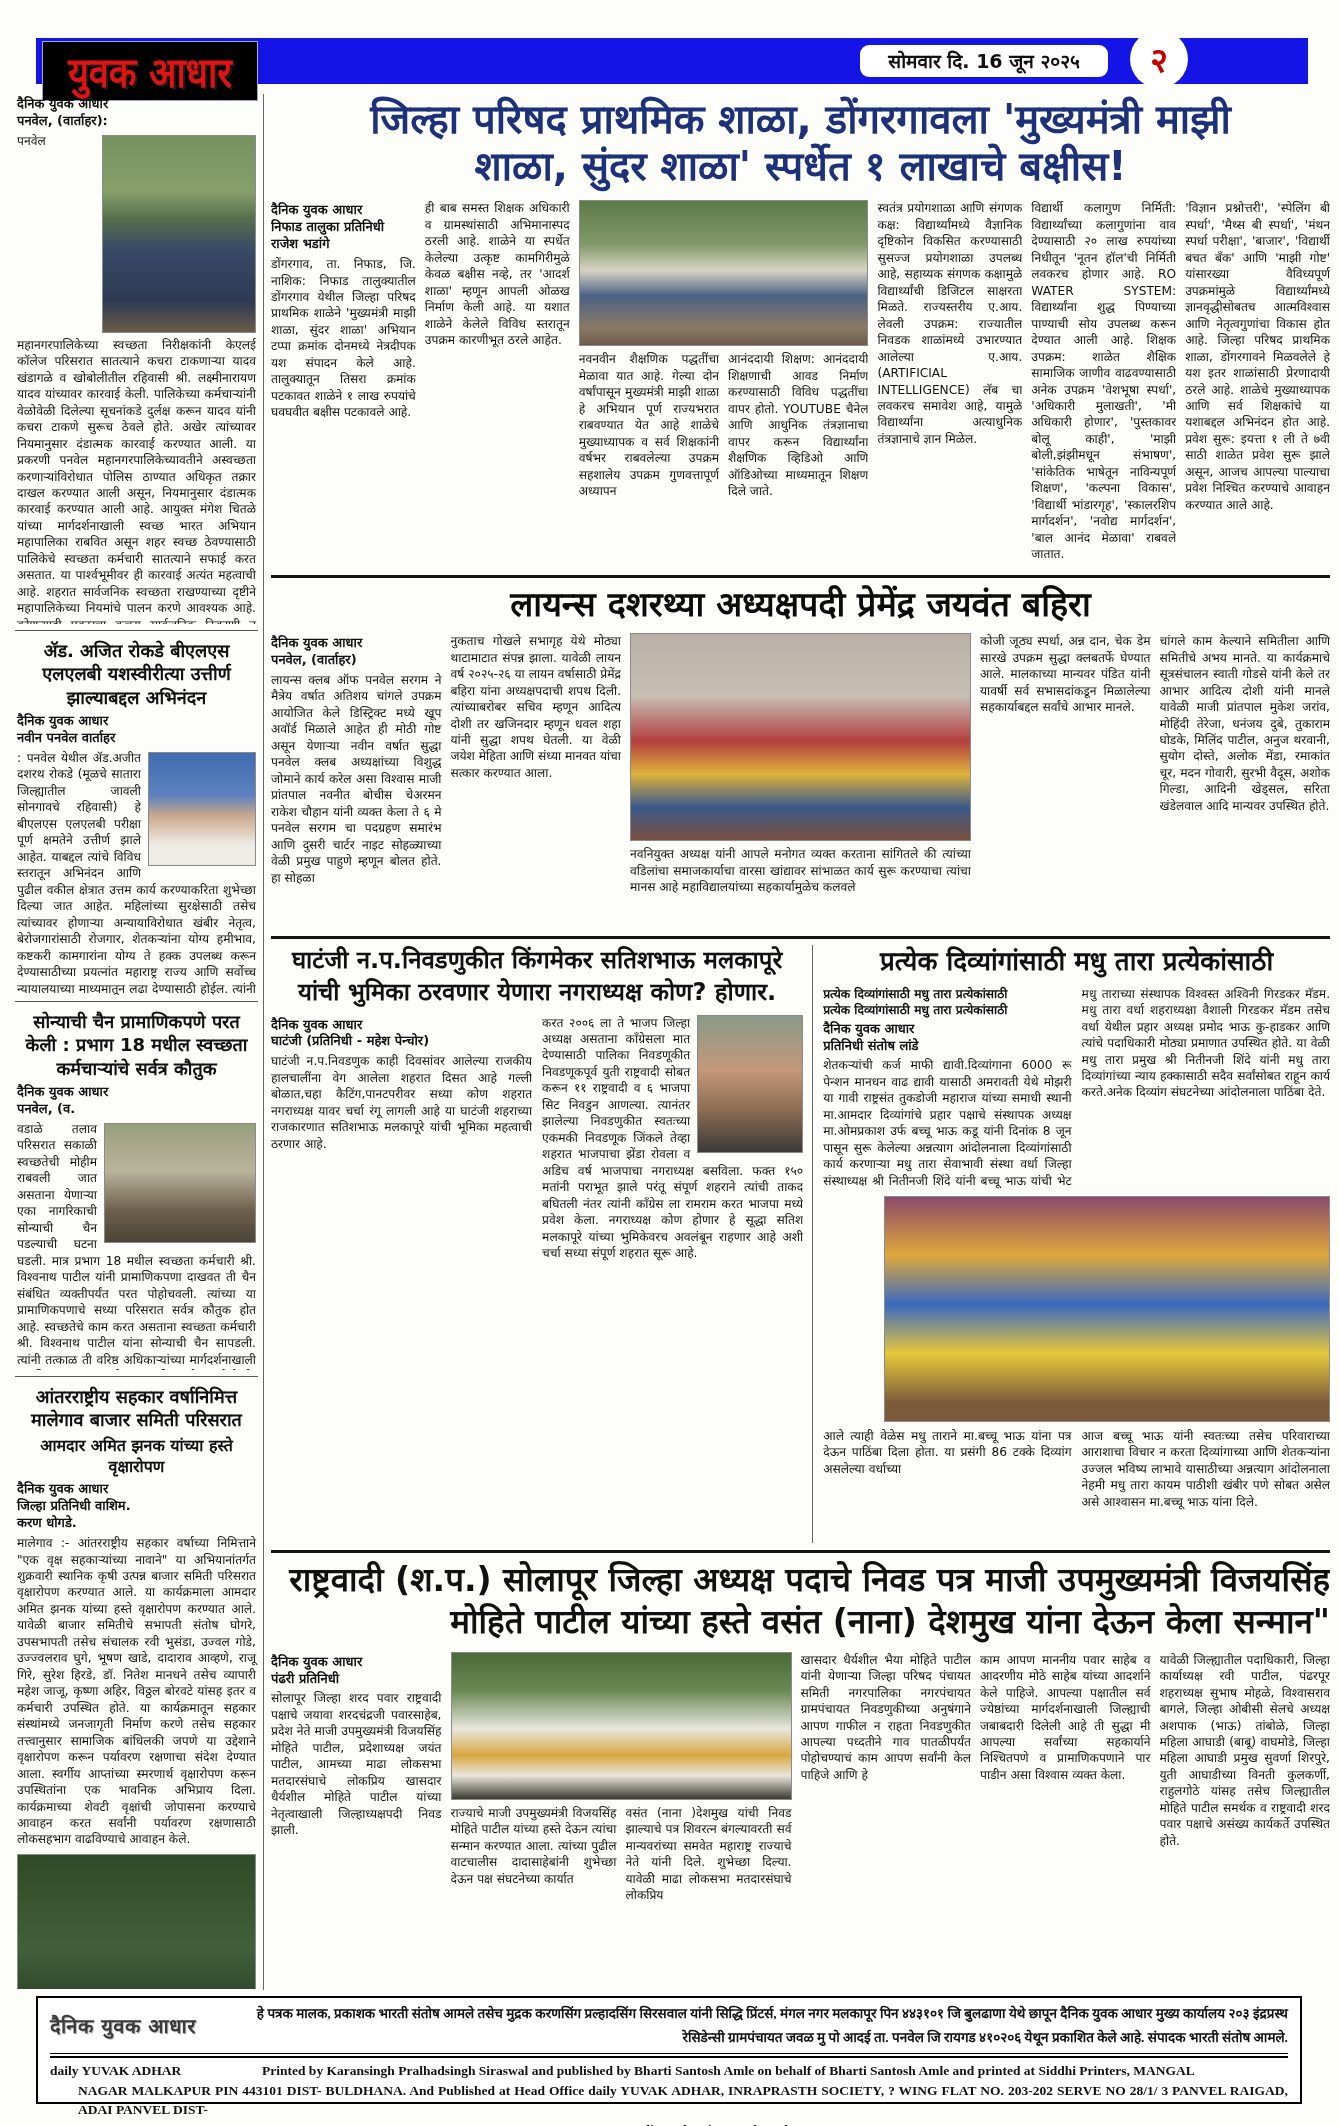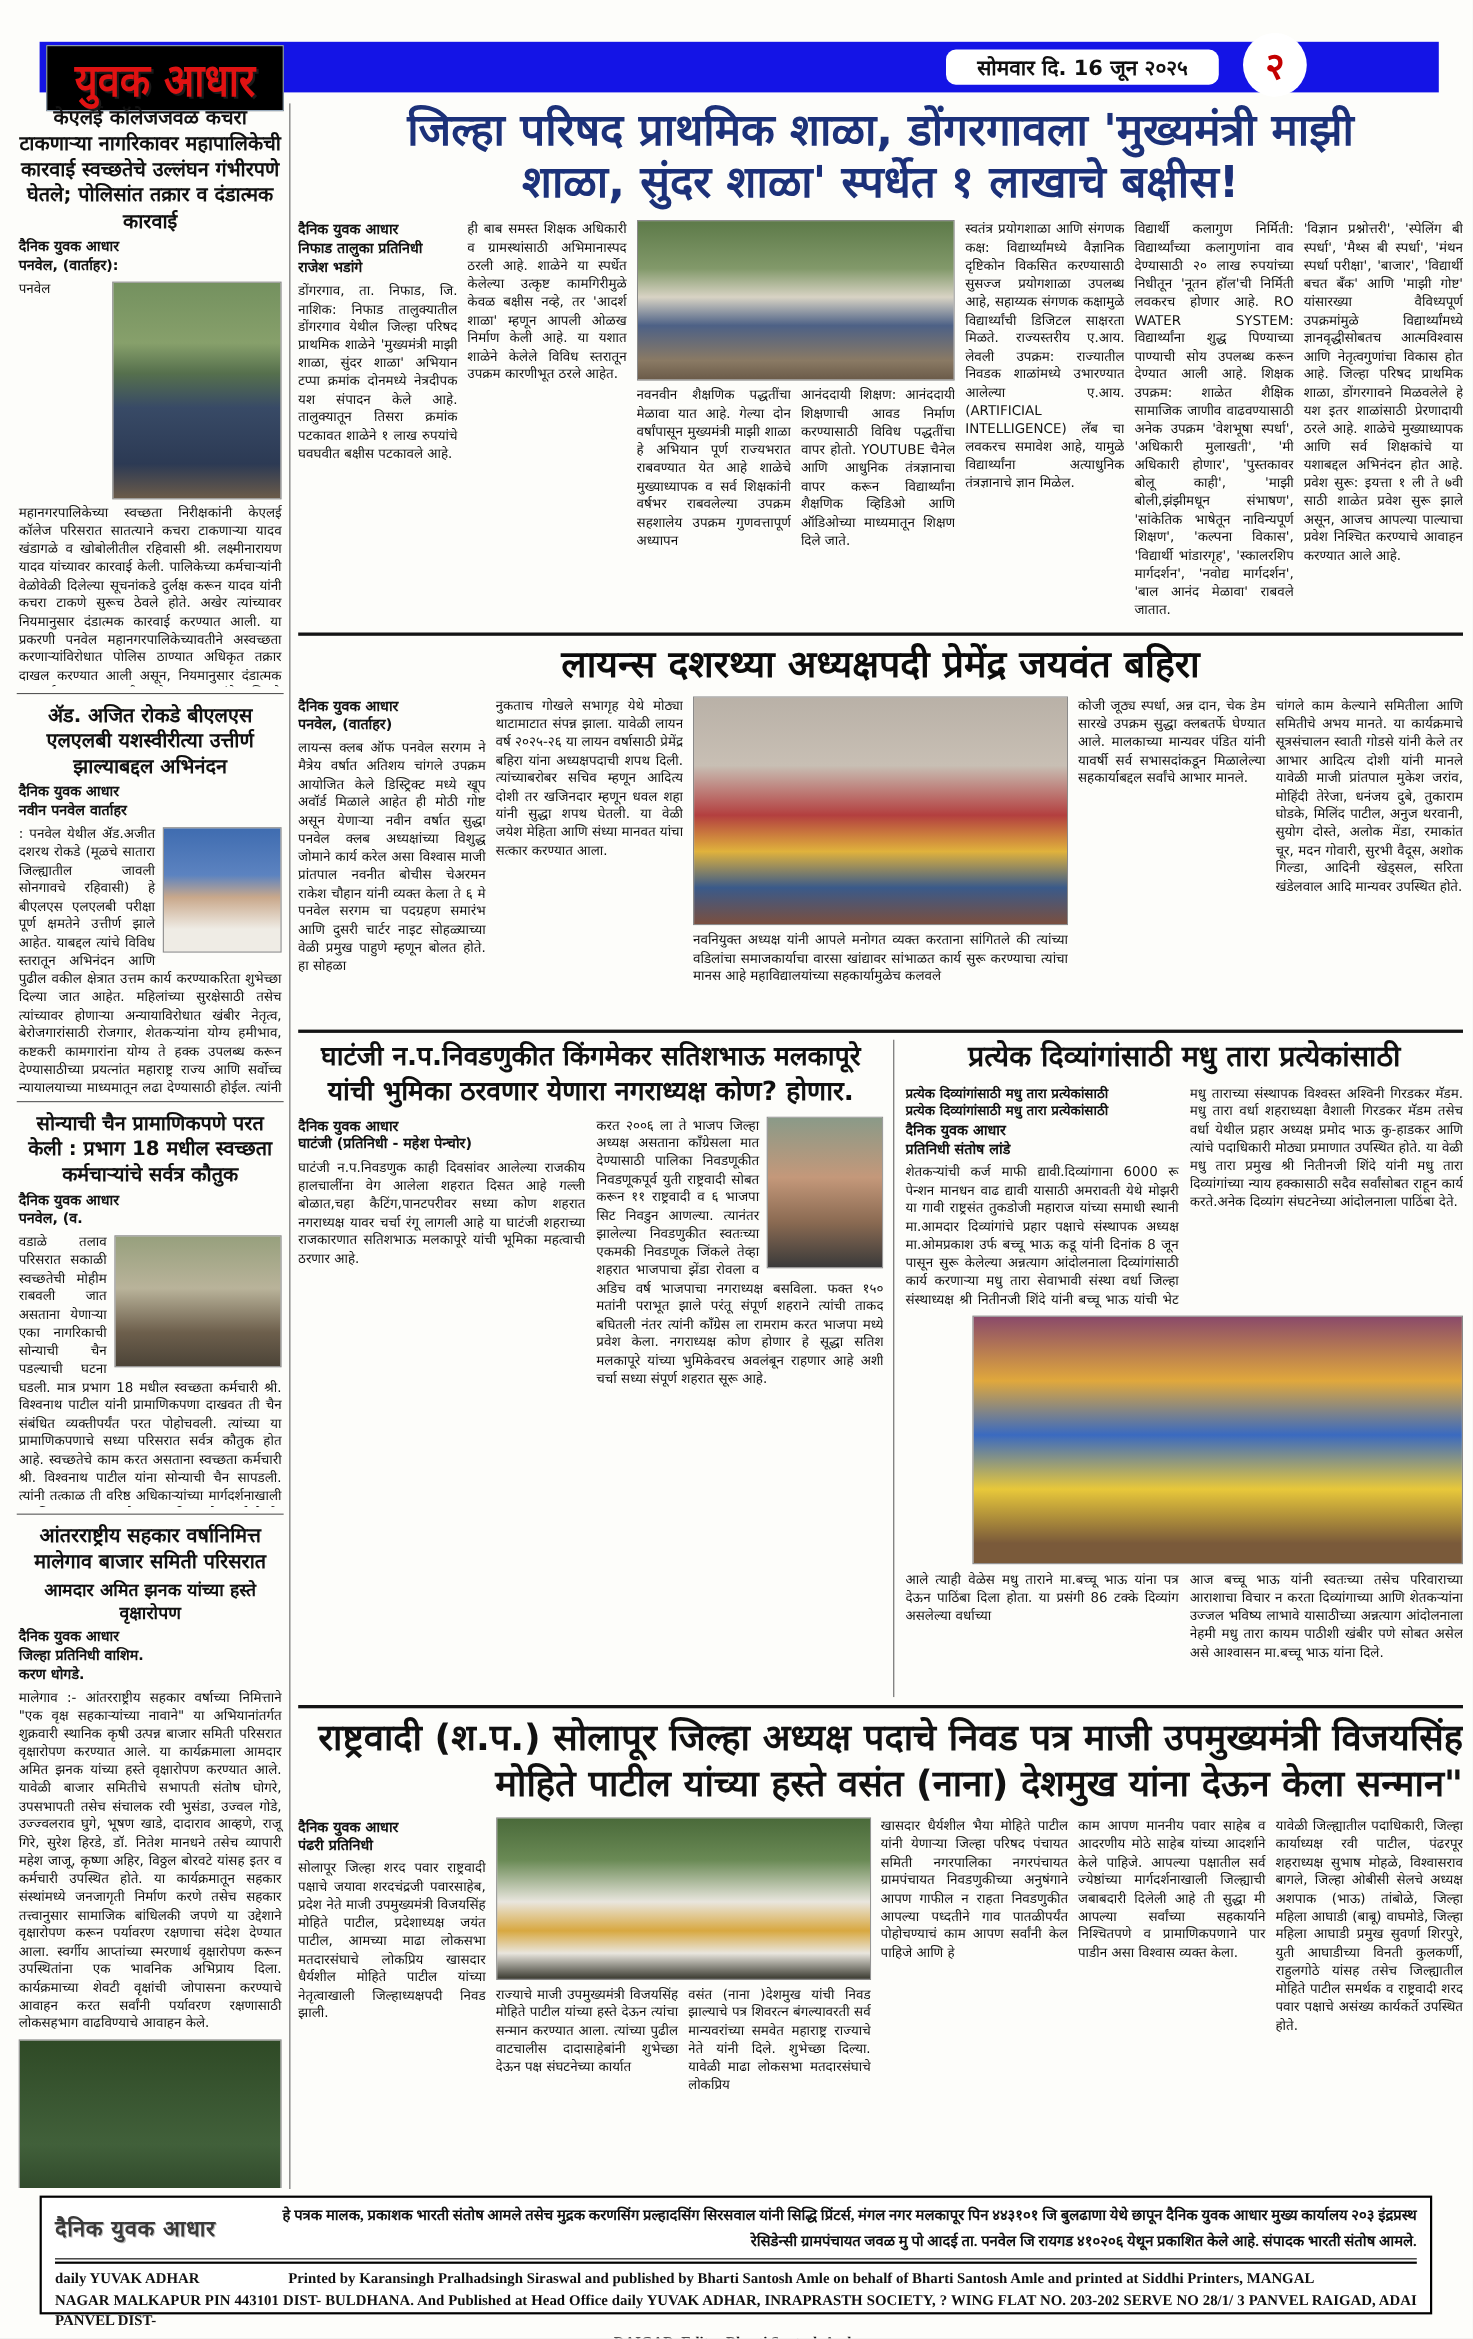--- a/index.html
+++ b/index.html
@@ -87,41 +87,40 @@
   
   .footer{position:absolute;left:36px;top:1996px;width:1266px;height:108px;border:2px solid #000;
           background:#fff;padding:4px 12px;box-sizing:border-box;font-family:"Liberation Serif",serif;}
   .f-row1{display:flex;align-items:center;gap:12px;}
   .f-brand{width:178px;font-size:20px;font-weight:bold;color:#3a3a3a;letter-spacing:.5px;
            font-family:"DejaVu Sans",sans-serif;text-shadow:1px 1px 0 #bbb;}
   .f-mar{flex:1;font-size:13.5px;font-weight:bold;text-align:right;line-height:1.75;}
   .f-sep{height:2px;border-top:1px solid #000;border-bottom:2px solid #000;margin:4px 0 3px;}
   .f-eng1{display:flex;gap:12px;font-size:13.5px;font-weight:bold;line-height:1.45;}
   .f-brand2{width:200px;flex:none;}
-  .f-eng{font-size:13.5px;font-weight:bold;line-height:1.45;text-align:justify;}
+  .f-eng{font-size:13.5px;font-weight:bold;line-height:1.45;text-align:justify;margin-left:28px;}
   .f-eng-last{text-align:center;}
 </style>
 </head>
 <body>
 
 <div id="page">
 
   <header class="masthead">
     <div class="mast-bar"></div>
     <div class="logo-box">
       <span class="logo-text">युवक आधार</span>
     </div>
     <div class="date-pill">सोमवार दि. 16 जून २०२५</div>
     <div class="page-circle">२</div>
   </header>
 
   <aside class="left-col">
 
     <article class="la la-a">
-      <h2 class="la-head">केएलई कॉलेजजवळ कचरा टाकणाऱ्या नागरिकावर महापालिकेची कारवाई स्वच्छतेचे उल्लंघन गंभीरपणे घेतले; पोलिसांत तक्रार व दंडात्मक कारवाई</h2>
       <div class="byline">
         <span>दैनिक युवक आधार</span><br>
         <span>पनवेल, (वार्ताहर):</span>
       </div>
       <div class="bodytext">
         <div class="photo ph-a"></div>
         <span>पनवेल महानगरपालिकेच्या स्वच्छता निरीक्षकांनी केएलई कॉलेज परिसरात सातत्याने कचरा टाकणाऱ्या यादव खंडागळे व खोबोलीतील रहिवासी श्री. लक्ष्मीनारायण यादव यांच्यावर कारवाई केली. पालिकेच्या कर्मचाऱ्यांनी वेळोवेळी दिलेल्या सूचनांकडे दुर्लक्ष करून यादव यांनी कचरा टाकणे सुरूच ठेवले होते. अखेर त्यांच्यावर नियमानुसार दंडात्मक कारवाई करण्यात आली. या प्रकरणी पनवेल महानगरपालिकेच्यावतीने अस्वच्छता करणाऱ्यांविरोधात पोलिस ठाण्यात अधिकृत तक्रार दाखल करण्यात आली असून, नियमानुसार दंडात्मक कारवाई करण्यात आली आहे. आयुक्त मंगेश चितळे यांच्या मार्गदर्शनाखाली स्वच्छ भारत अभियान महापालिका राबवित असून शहर स्वच्छ ठेवण्यासाठी पालिकेचे स्वच्छता कर्मचारी सातत्याने सफाई करत असतात. या पार्श्वभूमीवर ही कारवाई अत्यंत महत्वाची आहे. शहरात सार्वजनिक स्वच्छता राखण्याच्या दृष्टीने महापालिकेच्या नियमांचे पालन करणे आवश्यक आहे. कोणत्याही प्रकारचा कचरा सार्वजनिक ठिकाणी न टाकता तो योग्य पद्धतीने कचरा कुंडीत टाकावा, असे आवाहन उपायुक्त डॉ.वैभव विधाटे यांनी महापालिकेच्यावतीने केले आहे.</span>
       </div>
     </article>
 

